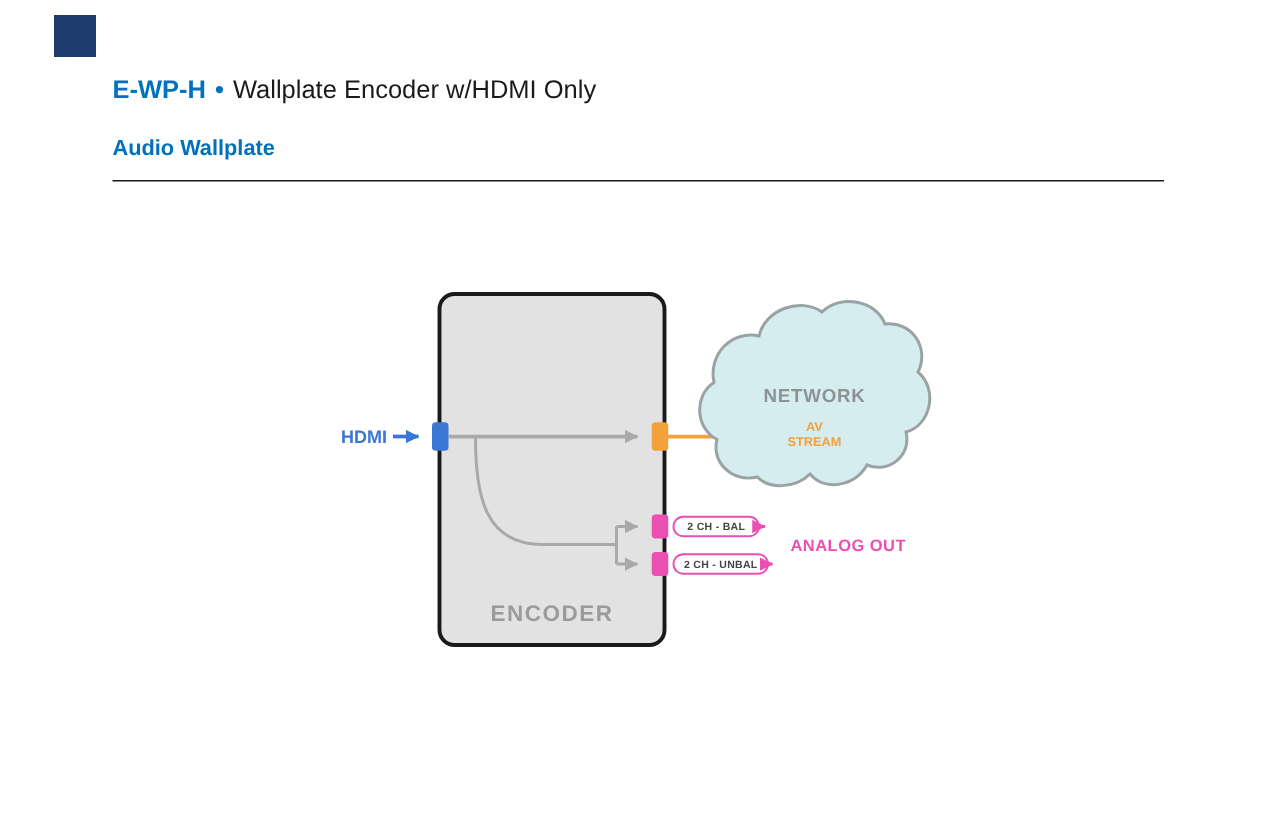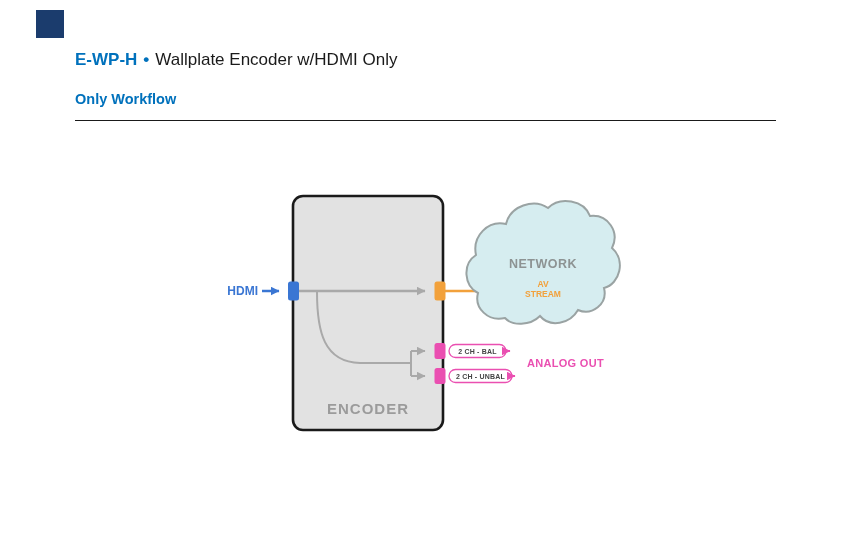--- a/index.html
+++ b/index.html
@@ -38,21 +38,21 @@
 </style>
 </head>
 <body>
 
 <div class="logo-square"></div>
 
 <div class="title-line">
   <span class="model-name">E-WP-H</span><span class="title-sep">•</span><span class="title-text">Wallplate Encoder w/HDMI Only</span>
 </div>
 
-<div class="subtitle">Only Workflow</div>
+<div class="subtitle">Audio Wallplate</div>
 
 <div class="divider"></div>
 
 <svg class="diagram-svg" width="850" height="550" viewBox="0 0 850 550" xmlns="http://www.w3.org/2000/svg">
   <defs>
     <marker id="m-gray" markerUnits="userSpaceOnUse" markerWidth="9" markerHeight="9" refX="8.5" refY="4.5" orient="auto">
       <path d="M0,0 L9,4.5 L0,9 Z" style="fill:var(--line-gray, #a9a9a9)"></path>
     </marker>
     <marker id="m-blue" markerUnits="userSpaceOnUse" markerWidth="9" markerHeight="9" refX="8.5" refY="4.5" orient="auto">
       <path d="M0,0 L9,4.5 L0,9 Z" style="fill:var(--hdmi-blue, #3a76d3)"></path>

